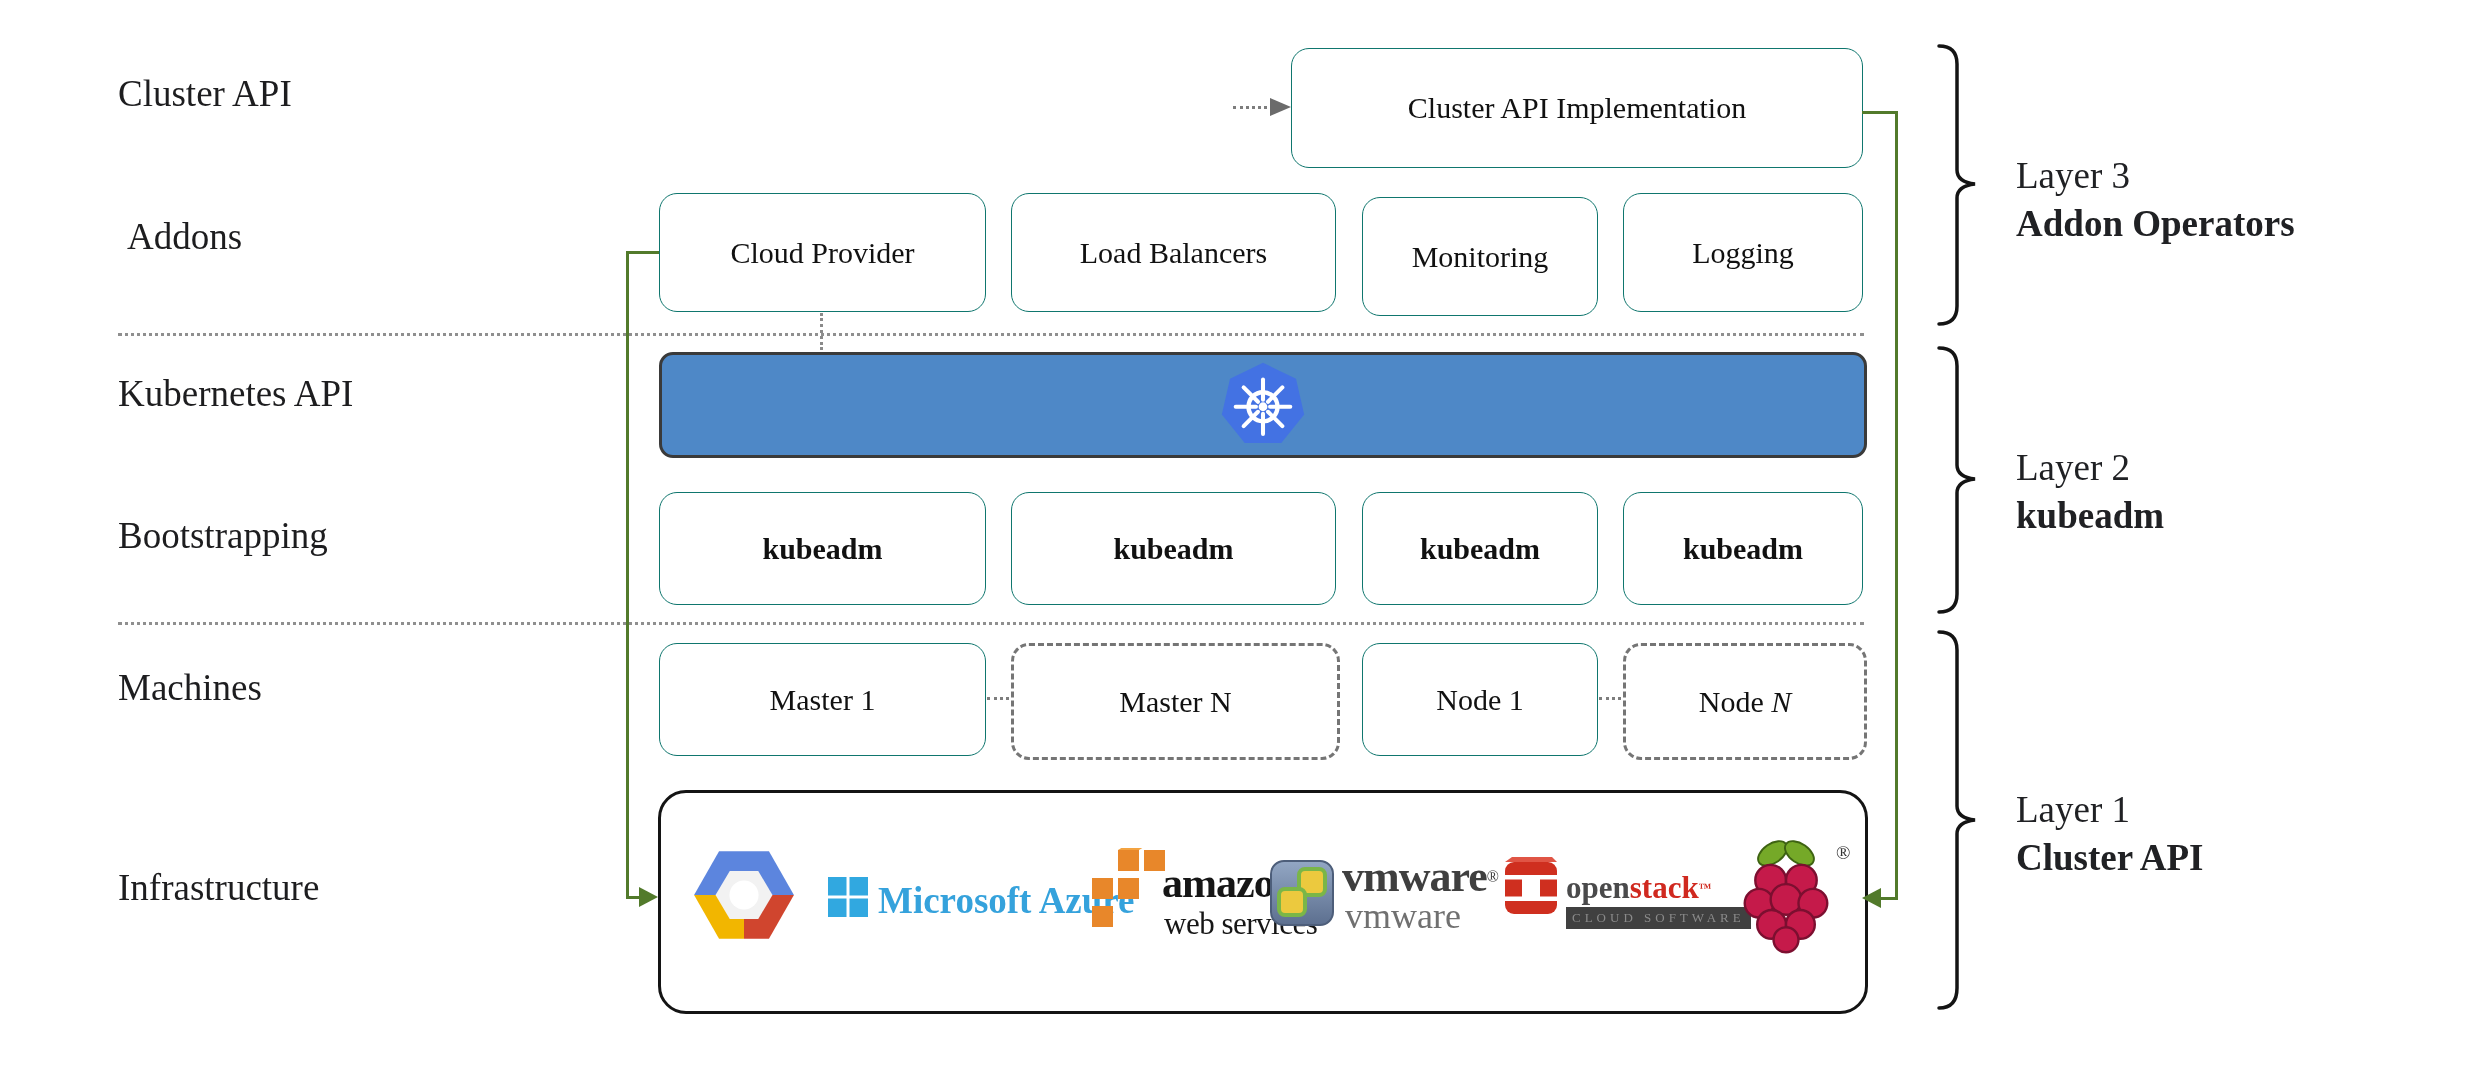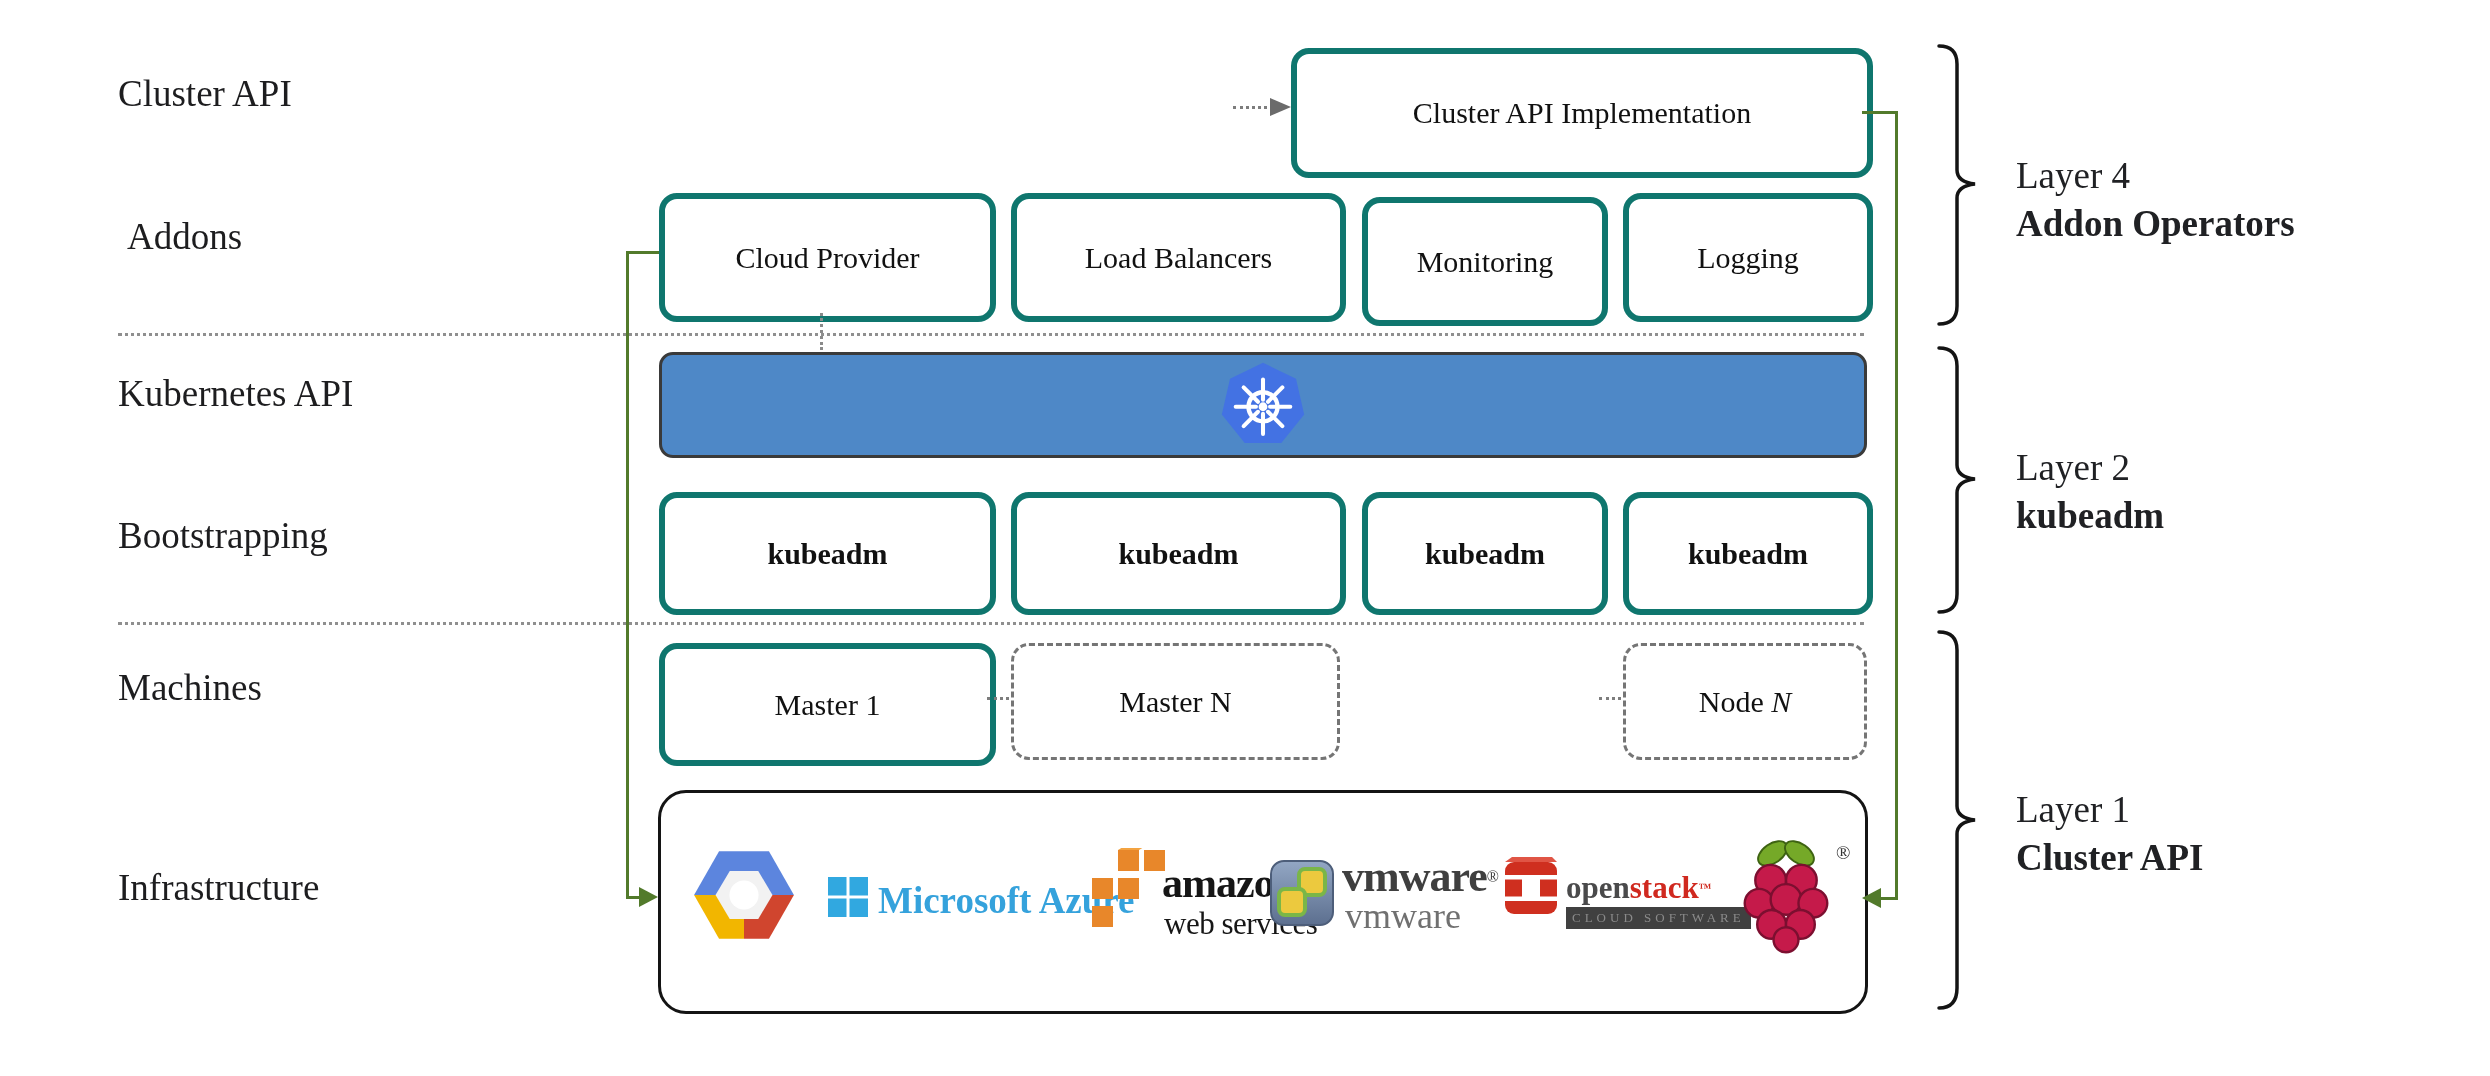--- a/index.html
+++ b/index.html
@@ -3,21 +3,21 @@
 <meta charset="utf-8">
 <style>
   html,body{margin:0;padding:0;background:#fff;}
   #stage{
     position:relative;width:2490px;height:1054px;background:#ffffff;
     font-family:Liberation Serif, serif;color:#202124;overflow:hidden;
   }
   .rowlabel{position:absolute;font-size:37px;color:#1d1d1f;white-space:nowrap;}
   .box{
     position:absolute;display:flex;align-items:center;justify-content:center;
-    border:6px solid #0f766e;border-radius:18px;background:#fff;
+    border:1px solid #0f766e;border-radius:18px;background:#fff;
     font-size:30px;color:#111;text-align:center;white-space:nowrap;
   }
   .box.dashed{border:3px dashed #757575;}
   .box.bold{font-weight:bold;}
   .sep{position:absolute;border-top:3px dotted #8f8f8f;height:0;}
   .dotv{position:absolute;border-left:3px dotted #8a8a8a;width:0;}
   .doth{position:absolute;border-top:3px dotted #7d7d7d;height:0;}
   .greenh{position:absolute;border-top:3px solid #527a2b;height:0;}
   .greenv{position:absolute;border-left:3px solid #527a2b;width:0;}
   .arrow{position:absolute;width:0;height:0;}
@@ -118,20 +118,23 @@
     <span>kubeadm</span>
   </div>
 
   <div class="box" style="left:659px;top:643px;width:325px;height:111px;">
     <span>Master 1</span>
   </div>
   <div class="doth" style="left:987px;top:697px;width:22px;"></div>
   <div class="box dashed" style="left:1011px;top:643px;width:323px;height:111px;">
     <span>Master N</span>
   </div>
+  <div class="box" style="left:1362px;top:643px;width:234px;height:111px;">
+    <span>Node 1</span>
+  </div>
   <div class="doth" style="left:1599px;top:697px;width:22px;"></div>
   <div class="box dashed" style="left:1623px;top:643px;width:238px;height:111px;">
     <span><span>Node </span><em>N</em></span>
   </div>
 
   <div id="infra-box"></div>
 
   <svg class="logo" style="left:692px;top:843px;" width="104" height="104" viewBox="0 0 100 100">
     <polygon points="2,50 26,8 74,8 98,50" fill="#5c85de"></polygon>
     <polygon points="98,50 74,92 50,92 50,50" fill="#d0452e"></polygon>
@@ -219,21 +222,21 @@
     <path d="M4,2 Q22,2 22,20 L22,126 Q22,138 40,140 Q22,142 22,154 L22,262 Q22,280 4,280" fill="none" stroke="#141414" stroke-width="3.5" stroke-linecap="round"></path>
   </svg>
   <svg class="bracket" style="left:1935px;top:346px;" width="50" height="270" viewBox="0 0 50 270">
     <path d="M4,2 Q22,2 22,20 L22,119 Q22,131 40,133 Q22,135 22,147 L22,248 Q22,266 4,266" fill="none" stroke="#141414" stroke-width="3.5" stroke-linecap="round"></path>
   </svg>
   <svg class="bracket" style="left:1935px;top:630px;" width="50" height="382" viewBox="0 0 50 382">
     <path d="M4,2 Q22,2 22,20 L22,176 Q22,188 40,190 Q22,192 22,204 L22,358 Q22,378 4,378" fill="none" stroke="#141414" stroke-width="3.5" stroke-linecap="round"></path>
   </svg>
 
   <div class="layerlabel" style="left:2016px;top:152px;">
-    <div>Layer 4</div>
+    <div>Layer 3</div>
     <div class="sub">Addon Operators</div>
   </div>
   <div class="layerlabel" style="left:2016px;top:444px;">
     <div>Layer 2</div>
     <div class="sub">kubeadm</div>
   </div>
   <div class="layerlabel" style="left:2016px;top:786px;">
     <div>Layer 1</div>
     <div class="sub">Cluster API</div>
   </div>

